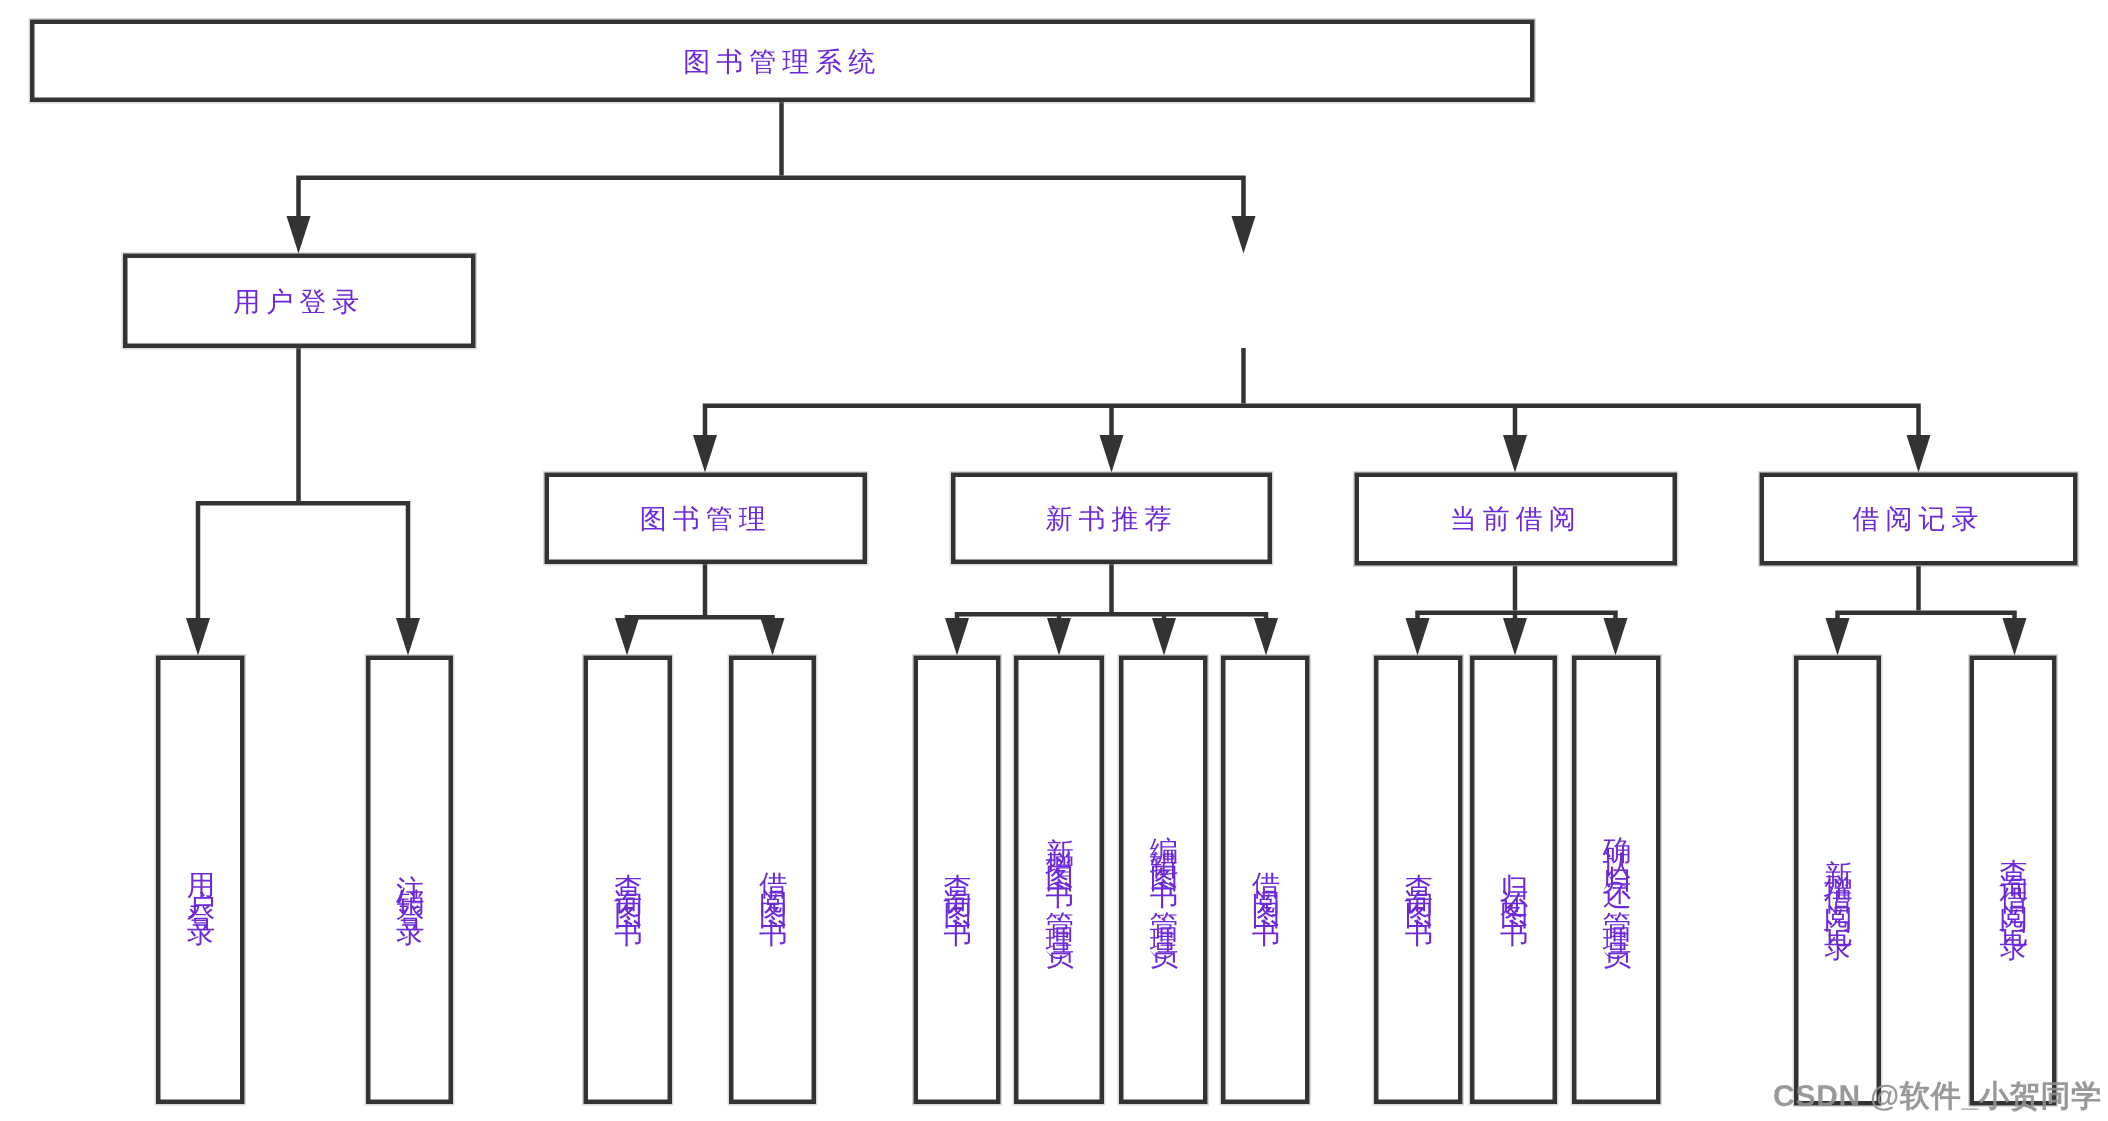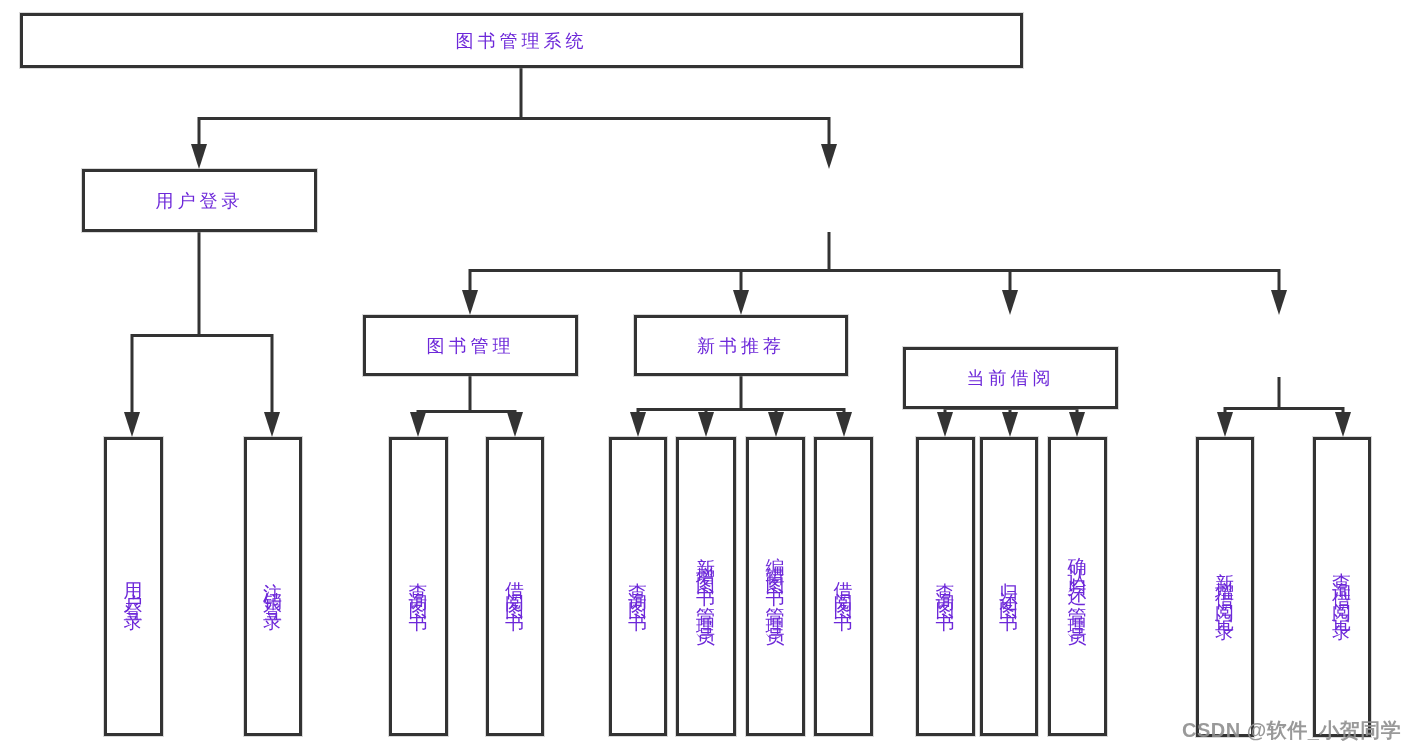--- a/index.html
+++ b/index.html
@@ -103,21 +103,22 @@
     <path class="tri" d="M1217 412 L1233 412 L1225 437 Z"></path>
     <path class="tri" d="M1335 412 L1351 412 L1343 437 Z"></path>
   </svg>
 
   <div class="node h-node" style="left:20px; top:13px; width:1003px; height:55px;">图书管理系统</div>
 
   <div class="node h-node" style="left:82px; top:169px; width:235px; height:63px;">用户登录</div>
 
   <div class="node h-node" style="left:363px; top:315px; width:215px; height:61px;">图书管理</div>
   <div class="node h-node" style="left:634px; top:315px; width:214px; height:61px;">新书推荐</div>
-  <div class="node h-node" style="left:903px; top:315px; width:215px; height:62px;margin-top:32px;">当前借阅</div>
+  <div class="node h-node" style="left:903px; top:315px; width:215px; height:62px;">当前借阅</div>
+  <div class="node h-node" style="left:1173px; top:315px; width:212px; height:62px;">借阅记录</div>
 
   <div class="node v-node" style="left:104px; top:437px; width:59px; height:299px;">用户登录</div>
   <div class="node v-node" style="left:244px; top:437px; width:58px; height:299px;">注销登录</div>
 
   <div class="node v-node" style="left:389px; top:437px; width:59px; height:299px;">查询图书</div>
   <div class="node v-node" style="left:486px; top:437px; width:58px; height:299px;">借阅图书</div>
 
   <div class="node v-node" style="left:609px; top:437px; width:58px; height:299px;">查询图书</div>
   <div class="node v-node" style="left:676px; top:437px; width:60px; height:299px;">新增图书（管理员）</div>
   <div class="node v-node" style="left:746px; top:437px; width:59px; height:299px;">编辑图书（管理员）</div>

